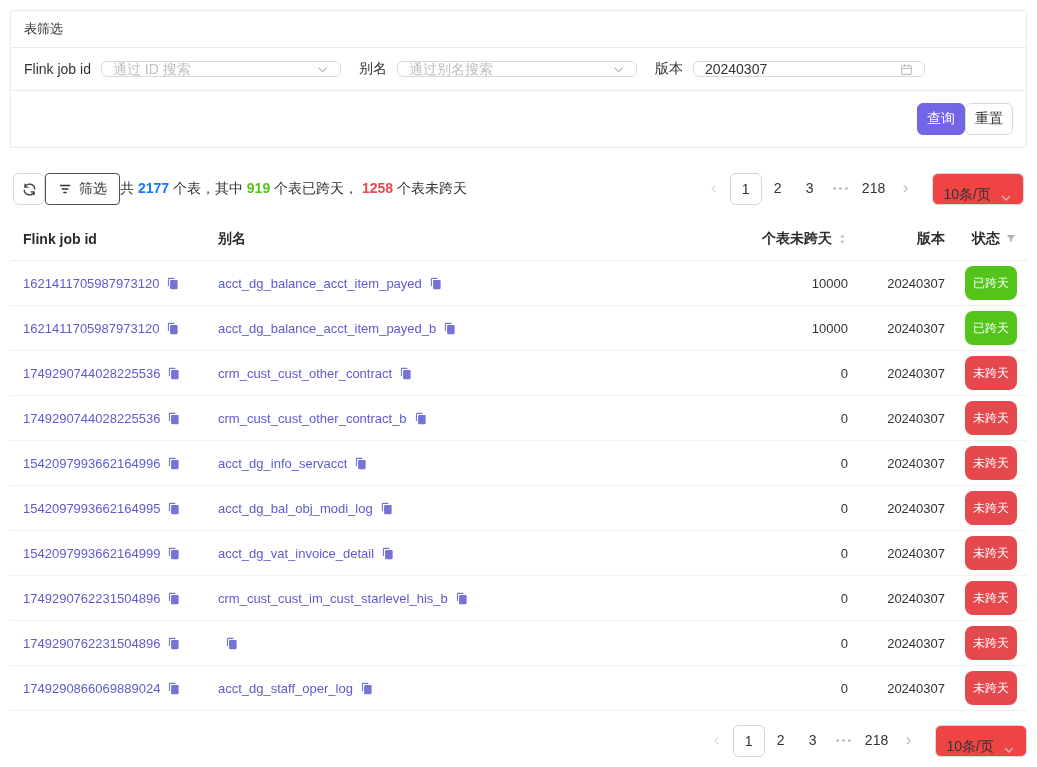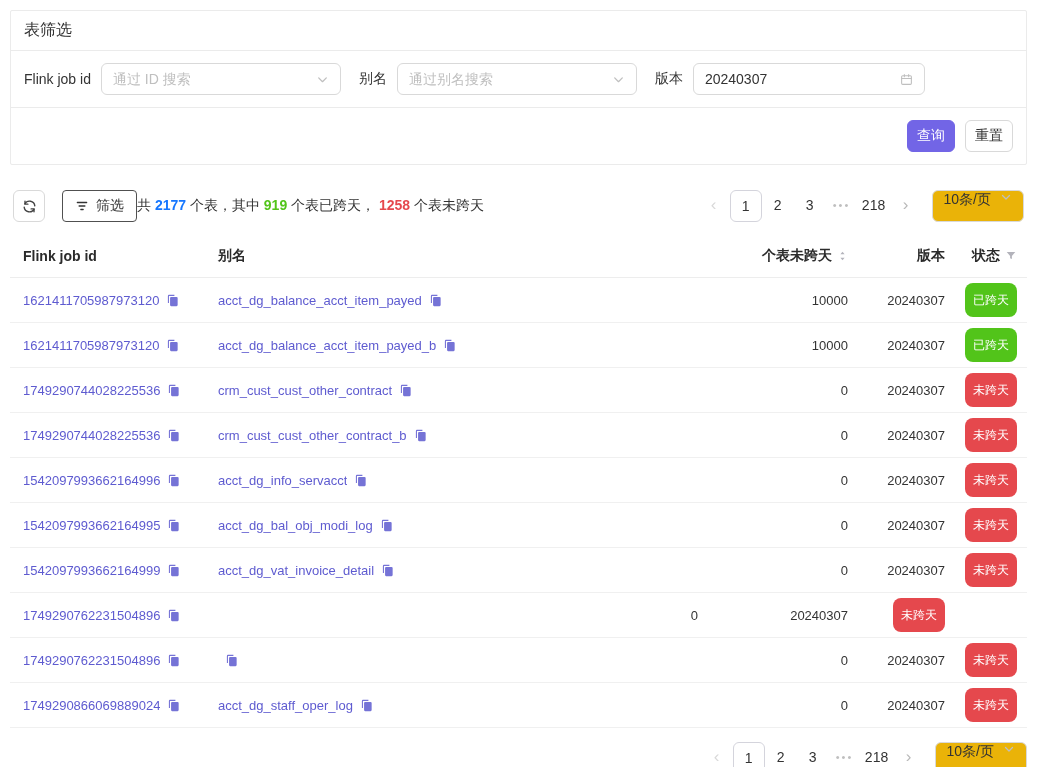--- a/index.html
+++ b/index.html
@@ -6,59 +6,59 @@
   html, body { margin: 0; padding: 0; background: #fff; }
   body {
     width: 1037px; min-height: 767px;
     font-family: "Liberation Sans", "DejaVu Sans", sans-serif;
     color: #333; font-size: 14px;
   }
   .page { padding: 10px; }
 
   
   .filter-card { border: 1px solid #ebebeb; border-radius: 2px; background: #fff; }
-  .card-header { padding: 9px 13px; border-bottom: 1px solid #ebebeb; font-size: 16px; color: #333; }
+  .card-header { padding: 9px 13px; border-bottom: 1px solid #ebebeb; font-size: 13px; color: #333; }
   .card-body { display: flex; align-items: center; padding: 12px 13px; }
   .field { display: flex; align-items: center; }
   .field + .field { margin-left: 18px; }
   .field-label { margin-right: 10px; white-space: nowrap; color: #333; }
   .select {
-    height: 32px; border: 1px solid #d9d9d9; border-radius: 6px;
+    height: 16px; border: 1px solid #d9d9d9; border-radius: 6px;
     display: flex; align-items: center; padding: 0 11px; background: #fff;
   }
   .select input {
     border: none; outline: none; padding: 0; margin: 0;
     font: inherit; color: #333; flex: 1; min-width: 0; background: transparent;
   }
   .select input::placeholder { color: #bfbfbf; }
   .w-240 { width: 240px; }
   .w-232 { width: 232px; }
   .suffix-icon { color: #bfbfbf; display: flex; align-items: center; margin-left: 8px; flex: none; }
   .suffix-icon svg { width: 13px; height: 13px; }
   .card-footer {
     border-top: 1px solid #ebebeb; padding: 12px 13px;
-    display: flex; justify-content: flex-end; gap: 10px;
+    display: flex; justify-content: flex-end; 
   }
   .btn {
     height: 32px; padding: 0 9px; border-radius: 6px; font-size: 14px;
     border: 1px solid #d9d9d9; background: #fff; color: #333; cursor: pointer;
     font-family: inherit;
   }
   .btn-primary { background: var(--accent); border-color: var(--accent); color: #fff; }
 
   
   .toolbar { display: flex; align-items: center; margin-top: 25px; padding: 0 3px; }
   .icon-btn {
     width: 32px; height: 32px; border: 1px solid #d9d9d9; border-radius: 6px;
     background: #fff; display: flex; align-items: center; justify-content: center;
     color: #444; cursor: pointer; flex: none;
   }
   .icon-btn svg { width: 15px; height: 15px; }
   .filter-btn {
-    margin-left: 17px; height: 32px; padding: 0 12px; border-radius: 4px;
+    height: 32px; padding: 0 12px; border-radius: 4px;
     border: 1px solid #505050; background: #fff; color: #333;
     display: flex; align-items: center; gap: 7px; font-size: 14px; cursor: pointer;
     font-family: inherit;
   }
   .filter-btn svg { width: 14px; height: 14px; color: #333; }
   .summary { white-space: nowrap; }
   .num { font-weight: 600; }
   .num-info { color: var(--info); }
   .num-success { color: var(--success); }
   .num-danger { color: var(--danger); }
@@ -68,21 +68,21 @@
   .page-item {
     min-width: 32px; height: 32px; line-height: 30px; text-align: center;
     border-radius: 6px; color: #333; cursor: pointer; padding: 0 4px; user-select: none;
   }
   .page-arrow { color: #b9b9b9; font-size: 17px; }
   .page-arrow.disabled { color: #d9d9d9; cursor: default; }
   .page-active { border: 1px solid #d4d4dc; font-weight: 500; }
   .page-ellipsis { color: #bfbfbf; letter-spacing: 2px; font-size: 11px; cursor: pointer; }
   .page-size {
     margin-left: 10px; height: 32px; border: 1px solid #d9d9d9; border-radius: 6px;
-    display: flex; align-items: flex-start; gap: 9px; padding: 0 11px; background: #eab308; cursor: pointer;
+    display: flex; align-items: flex-end; gap: 9px; padding: 0 11px; background: #ef4444; cursor: pointer;
   }
   .page-size svg { width: 12px; height: 12px; color: #bfbfbf; }
 
   
   .table { margin-top: 13px; }
   .thead, .trow {
     display: grid;
     grid-template-columns: 195px 1fr 150px 97px 72px;
     align-items: center;
     padding: 0 10px 0 13px;
@@ -409,20 +409,29 @@
   <div class="trow">
     <div class="td">
       <a class="link">1749290762231504896</a>
       <span class="copy-btn">
         <svg viewBox="0 0 24 24" fill="currentColor">
                 <path d="M15.5 1.5h-10a2 2 0 0 0-2 2v13h2v-13h10v-2z"></path>
                 <path d="M19.5 5.5h-10a2 2 0 0 0-2 2v13a2 2 0 0 0 2 2h10a2 2 0 0 0 2-2v-13a2 2 0 0 0-2-2z"></path>
               </svg>
       </span>
     </div>
+    <div class="td">
+      <a class="link">crm_cust_cust_im_cust_starlevel_his_b</a>
+      <span class="copy-btn">
+        <svg viewBox="0 0 24 24" fill="currentColor">
+                <path d="M15.5 1.5h-10a2 2 0 0 0-2 2v13h2v-13h10v-2z"></path>
+                <path d="M19.5 5.5h-10a2 2 0 0 0-2 2v13a2 2 0 0 0 2 2h10a2 2 0 0 0 2-2v-13a2 2 0 0 0-2-2z"></path>
+              </svg>
+      </span>
+    </div>
     <div class="td col-right">0</div>
     <div class="td col-right">20240307</div>
     <div class="td col-right">
       <span class="badge" data-variant="danger">未跨天</span>
     </div>
   </div>
 
   <div class="trow">
     <div class="td">
       <a class="link">1749290762231504896</a>

